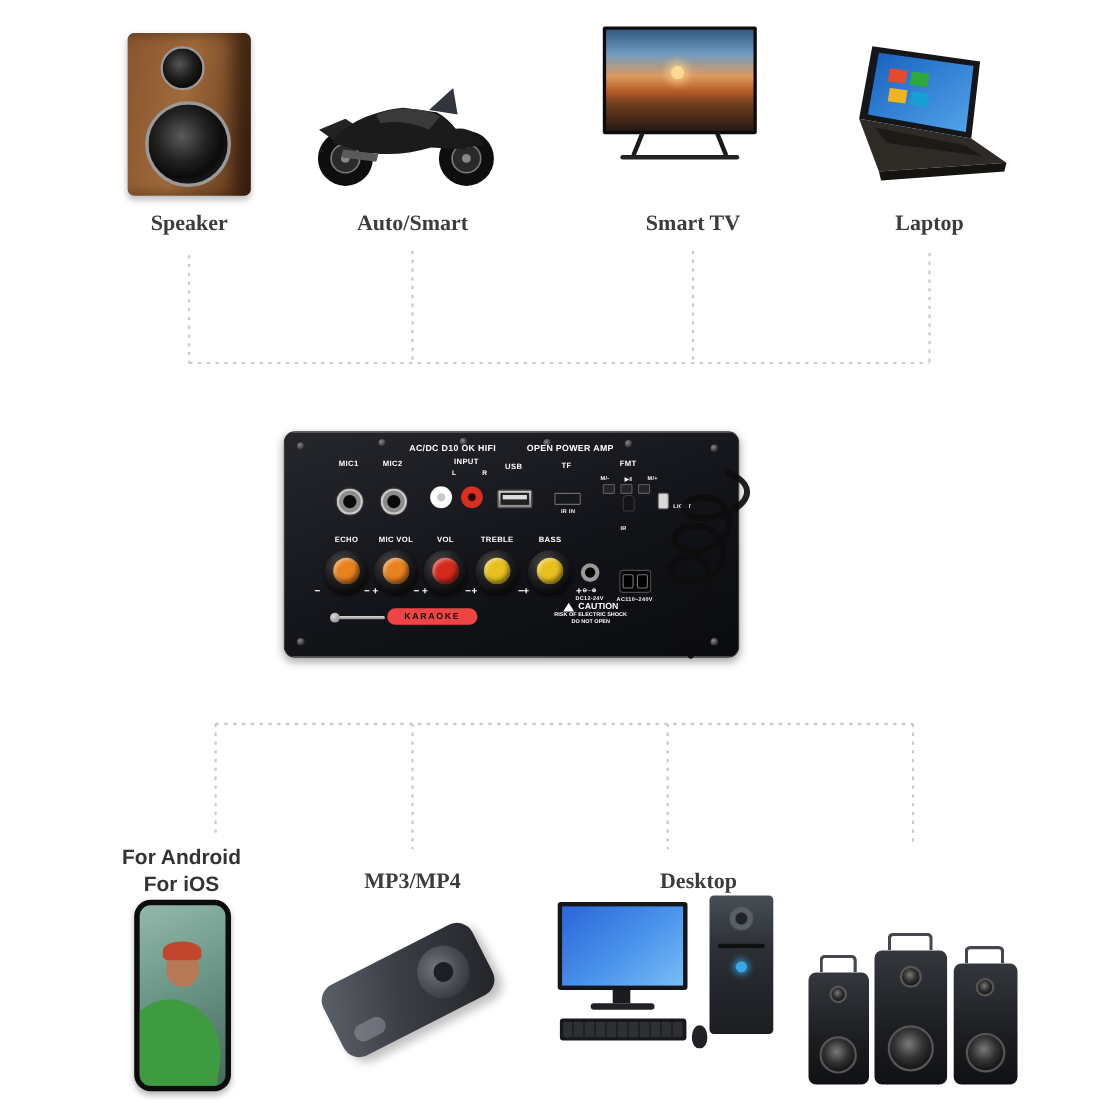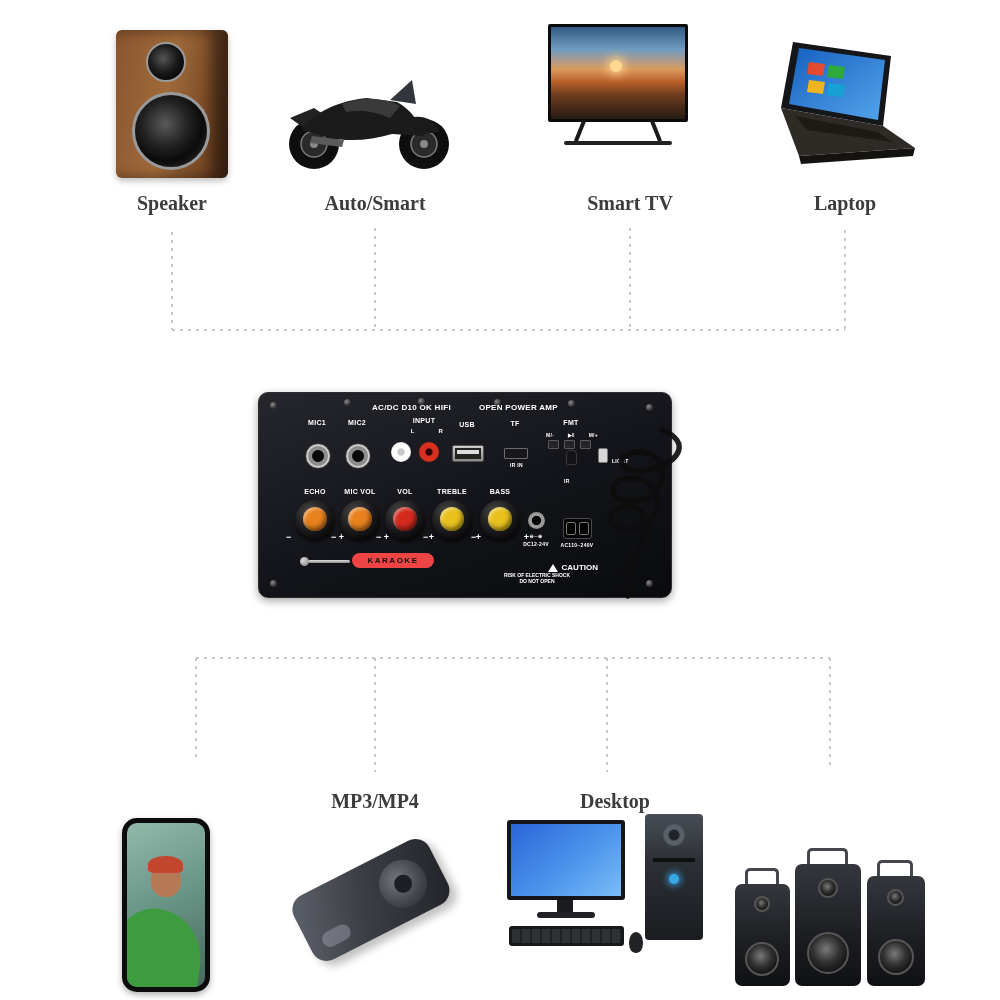--- a/index.html
+++ b/index.html
@@ -31,21 +31,21 @@
   .cap{position:absolute;left:50%;top:50%;width:24px;height:24px;margin:-13px 0 0 -12px;border-radius:50%;box-shadow:inset -2px -3px 4px rgba(0,0,0,.5),inset 2px 2px 3px rgba(255,255,255,.4);}
   .sign{position:absolute;top:44px;font-size:9px;color:#fff;font-weight:700;}
   .sign.l{left:-1px;} .sign.r{right:-1px;}
   .dc-jack{position:absolute;left:270px;top:120px;width:17px;height:17px;border-radius:50%;background:radial-gradient(circle,#000 0 35%,#9a9a9a 42% 62%,#3a3a3a 100%);}
   .ac-socket{position:absolute;left:305px;top:126px;width:27px;height:19px;background:#050505;border:1px solid #4a4a4a;border-radius:3px;display:flex;align-items:center;justify-content:center;gap:3px;}
   .ac-socket .slot{width:8px;height:11px;background:#000;border:1px solid #777;border-radius:2px;}
   .karaoke{position:absolute;left:94px;top:161px;width:82px;height:15px;background:#ef4444;border-radius:8px;color:#111;font-size:8px;font-weight:700;text-align:center;line-height:15px;letter-spacing:1.5px;font-family:"Liberation Sans",sans-serif;}
   .driver-shaft{position:absolute;left:50px;top:168px;width:42px;height:3px;background:linear-gradient(#e0e0e0,#8a8a8a);border-radius:2px;}
   .driver-tip{position:absolute;left:42px;top:165px;width:9px;height:9px;border-radius:50%;background:radial-gradient(circle at 35% 35%,#ddd,#777);}
   .caution{position:absolute;left:218px;top:155px;width:122px;text-align:center;color:#fff;}
-  .caution .row1{display:flex;align-items:center;justify-content:flex-end;gap:4px;font-size:8px;font-weight:700;margin-top:16px;}
+  .caution .row1{display:flex;align-items:center;justify-content:center;gap:4px;font-size:8px;font-weight:700;}
   .warn-tri{width:0;height:0;border-left:5px solid transparent;border-right:5px solid transparent;border-bottom:8px solid #fff;}
   
   
   #spk{position:absolute;left:106px;top:28px;width:135px;height:155px;}
   .spk-cab{position:absolute;left:10px;top:2px;width:112px;height:148px;border-radius:6px;background:linear-gradient(100deg,#8a5530 0%,#a06a3a 45%,#5e3418 100%);box-shadow:inset -16px 0 14px rgba(0,0,0,.45),0 3px 6px rgba(0,0,0,.25);}
   .spk-woofer{position:absolute;left:16px;top:62px;width:72px;height:72px;border-radius:50%;border:3px solid #9a9a9a;background:radial-gradient(circle at 42% 40%,#5a5a5a 0%,#222 38%,#0b0b0b 62%,#383838 100%);}
   .spk-tweeter{position:absolute;left:30px;top:12px;width:36px;height:36px;border-radius:50%;border:2px solid #9a9a9a;background:radial-gradient(circle at 42% 40%,#555 0%,#1c1c1c 45%,#0b0b0b 70%,#333 100%);}
   
   #tv{position:absolute;left:548px;top:24px;width:140px;height:158px;}
   .tv-frame{position:absolute;left:0;top:0;width:140px;height:98px;background:#0b0b0b;border-radius:2px;padding:3px;box-sizing:border-box;}
@@ -273,41 +273,45 @@
       </div>
       <div class="t5" style="font-weight:700">RISK OF ELECTRIC SHOCK</div>
       <div class="t5" style="font-weight:700">DO NOT OPEN</div>
     </div>
   </div>
 
   <svg class="abs" style="left:0;top:0;z-index:3" width="1000" height="1000">
     <path d="M662,430 C692,442 678,462 655,468 C615,480 612,452 640,452 C668,452 672,492 640,500 C608,508 604,478 632,478 C662,478 668,520 636,528 C606,535 600,508 628,506 C650,505 648,540 634,556 C624,568 622,580 628,596" fill="none" stroke="#0d0d0d" stroke-width="5.5" stroke-linecap="round" opacity="0.92"></path>
   </svg>
 
+  <div class="dev-label sans" style="left:90px;top:768px;width:150px">
+    <div>For Android</div>
+    <div>For iOS</div>
+  </div>
   <div id="phone">
     <div class="ph-body">
       <div class="ph-screen">
         <div class="ph-jacket"></div>
         <div class="ph-head"></div>
         <div class="ph-wrap"></div>
       </div>
     </div>
   </div>
 
   <div class="dev-label" style="left:300px;top:790px;width:150px">MP3/MP4</div>
   <div id="mp3">
     <div class="mp3-body">
       <div class="mp3-wheel">
         <div class="mp3-hole"></div>
       </div>
       <div class="mp3-grille"></div>
     </div>
   </div>
 
-  <div class="dev-label" style="left:540px;top:790px;width:150px">Desktop</div>
+  <div class="dev-label" style="left:560px;top:790px;width:150px">Desktop</div>
   <div id="pc">
     <div class="mon-frame">
       <div class="mon-screen"></div>
     </div>
     <div class="mon-neck"></div>
     <div class="mon-base"></div>
     <div class="kbd">
         <div class="keys"></div>
       </div>
     <div class="mouse"></div>

